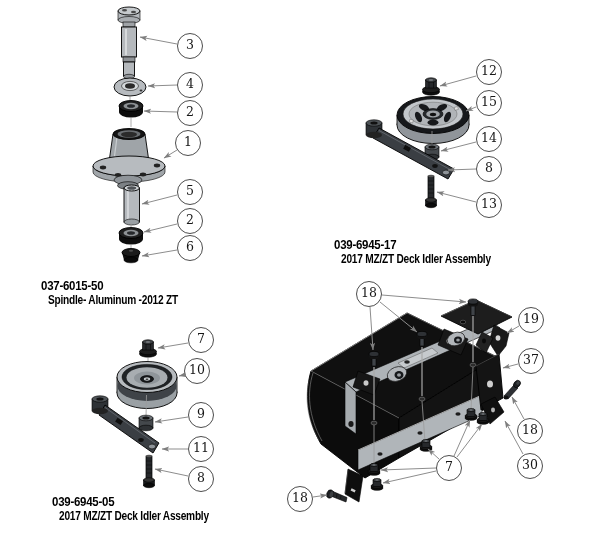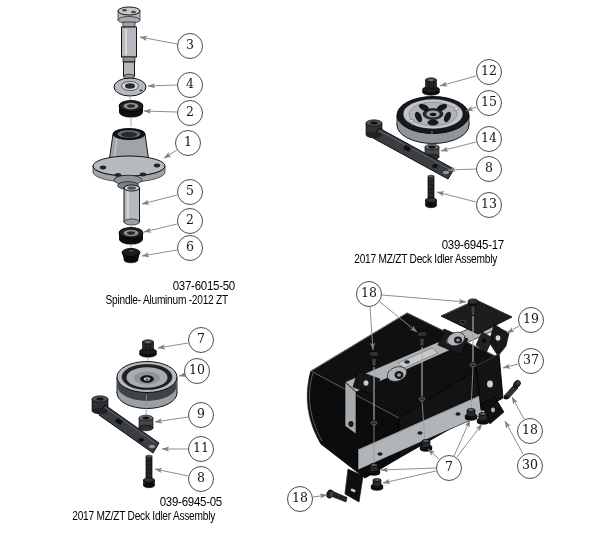--- a/index.html
+++ b/index.html
@@ -2,21 +2,21 @@
 <html><head>
 <meta charset="utf-8">
 <style>
   html,body{margin:0;padding:0;background:#fff;}
   .canvas{position:relative;width:600px;height:533px;background:#ffffff;overflow:hidden;
           font-family:"Liberation Sans",sans-serif;}
   .art{position:absolute;left:0;top:0;}
   .co{position:absolute;width:26px;height:26px;border:1.3px solid #4d4d4d;border-radius:50%;
       background:#fff;box-sizing:border-box;text-align:center;
       font-family:"DejaVu Serif",serif;font-size:12.5px;color:#161616;line-height:22px;}
-  .lbl{position:absolute;text-align:right;font-weight:400;color:#000;}
+  .lbl{position:absolute;text-align:left;font-weight:700;color:#000;}
   .pn{font-size:13.5px;line-height:14px;white-space:nowrap;letter-spacing:-0.3px;
       transform:scaleX(.85);transform-origin:50% 50%;}
   .nm{font-size:13px;line-height:14px;white-space:nowrap;letter-spacing:-0.3px;
       transform:scaleX(.78);transform-origin:50% 50%;}
   
   .o{stroke:#000;stroke-width:.9;}
   .o6{stroke:#000;stroke-width:.6;}
   .lead{stroke:#8d8d8d;stroke-width:1;fill:none;}
   .cl{stroke:#9b9b9b;stroke-width:.8;}
 </style>
@@ -452,21 +452,21 @@
 <div class="co" style="left:188px;top:466px"><span>8</span></div>
 
 <div class="co" style="left:356px;top:281px"><span>18</span></div>
 <div class="co" style="left:518px;top:307px"><span>19</span></div>
 <div class="co" style="left:518px;top:348px"><span>37</span></div>
 <div class="co" style="left:517px;top:418px"><span>18</span></div>
 <div class="co" style="left:436px;top:455px"><span>7</span></div>
 <div class="co" style="left:517px;top:453px"><span>30</span></div>
 <div class="co" style="left:287px;top:486px"><span>18</span></div>
 
-<div class="lbl" style="left:50px;top:279px;width:200px">
+<div class="lbl" style="left:26px;top:279px;width:200px">
   <div class="pn">037-6015-50</div>
   <div class="nm">Spindle- Aluminum -2012 ZT</div>
 </div>
 <div class="lbl" style="left:319px;top:238px;width:200px">
   <div class="pn">039-6945-17</div>
   <div class="nm">2017 MZ/ZT Deck Idler Assembly</div>
 </div>
 <div class="lbl" style="left:37px;top:495px;width:200px">
   <div class="pn">039-6945-05</div>
   <div class="nm">2017 MZ/ZT Deck Idler Assembly</div>

